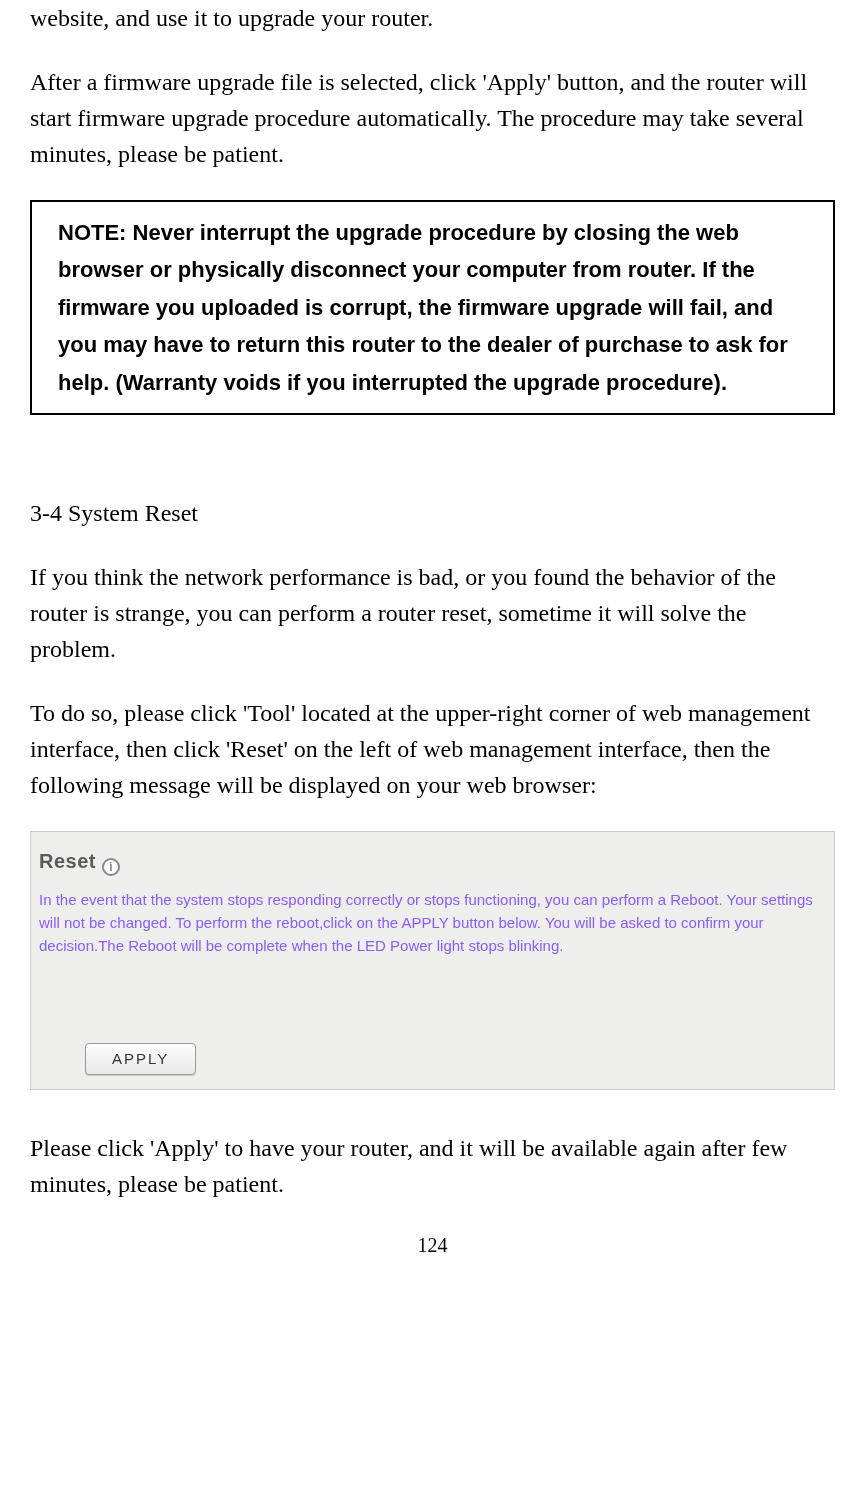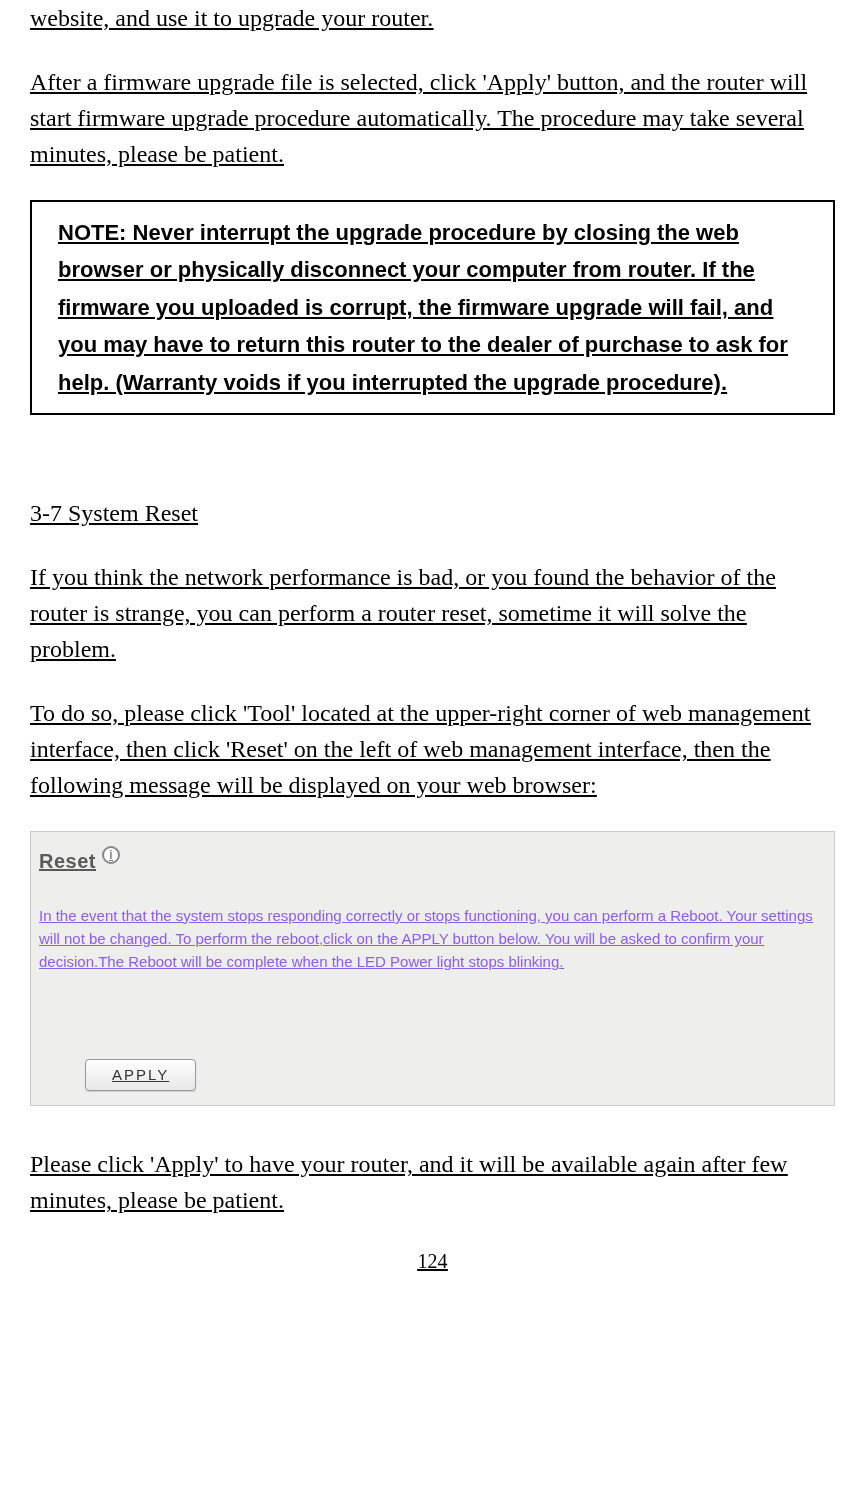--- a/index.html
+++ b/index.html
@@ -1,19 +1,18 @@
 <!DOCTYPE html>
 <html><head>
   <meta charset="utf-8">
   <style>
     * {
       margin: 0;
       padding: 0;
       box-sizing: border-box;
-      text-decoration: underline;
     }
     body {
       font-family: "Times New Roman", Times, serif;
       font-size: 24px;
       line-height: 1.5;
       color: #000;
       background: #fff;
       width: 865px;
       padding: 0 30px;
     }
@@ -35,24 +34,24 @@
     }
     .screenshot-panel {
       background: #eeeeec;
       border: 1px solid #ccc;
       margin-top: 28px;
       margin-bottom: 40px;
       padding: 14px 0 14px 0;
     }
     .reset-header {
       display: flex;
-      align-items: flex-start;
+      align-items: flex-end;
       gap: 6px;
       margin-left: 8px;
-      margin-bottom: 28px;
+      margin-bottom: 12px;
     }
     .reset-title {
       font-family: Arial, Helvetica, sans-serif;
       font-weight: bold;
       font-size: 20px;
       color: #5a5a5a;
       letter-spacing: 0.5px;
     }
     .info-circle {
       width: 18px;
@@ -99,21 +98,21 @@
 <body>
 
 <p class="paragraph">website, and use it to upgrade your router.</p>
 
 <p class="paragraph">After a firmware upgrade file is selected, click 'Apply' button, and the router will start firmware upgrade procedure automatically. The procedure may take several minutes, please be patient.</p>
 
 <div class="note-box">
   <span>NOTE: Never interrupt the upgrade procedure by closing the web browser or physically disconnect your computer from router. If the firmware you uploaded is corrupt, the firmware upgrade will fail, and you may have to return this router to the dealer of purchase to ask for help. (Warranty voids if you interrupted the upgrade procedure).</span>
 </div>
 
-<p class="section-heading">3-7 System Reset</p>
+<p class="section-heading">3-4 System Reset</p>
 
 <p class="paragraph">If you think the network performance is bad, or you found the behavior of the router is strange, you can perform a router reset, sometime it will solve the problem.</p>
 
 <p class="paragraph">To do so, please click 'Tool' located at the upper-right corner of web management interface, then click 'Reset' on the left of web management interface, then the following message will be displayed on your web browser:</p>
 
 <div class="screenshot-panel">
   <div class="reset-header">
     <span class="reset-title">Reset</span>
     <span class="info-circle">i</span>
   </div>

